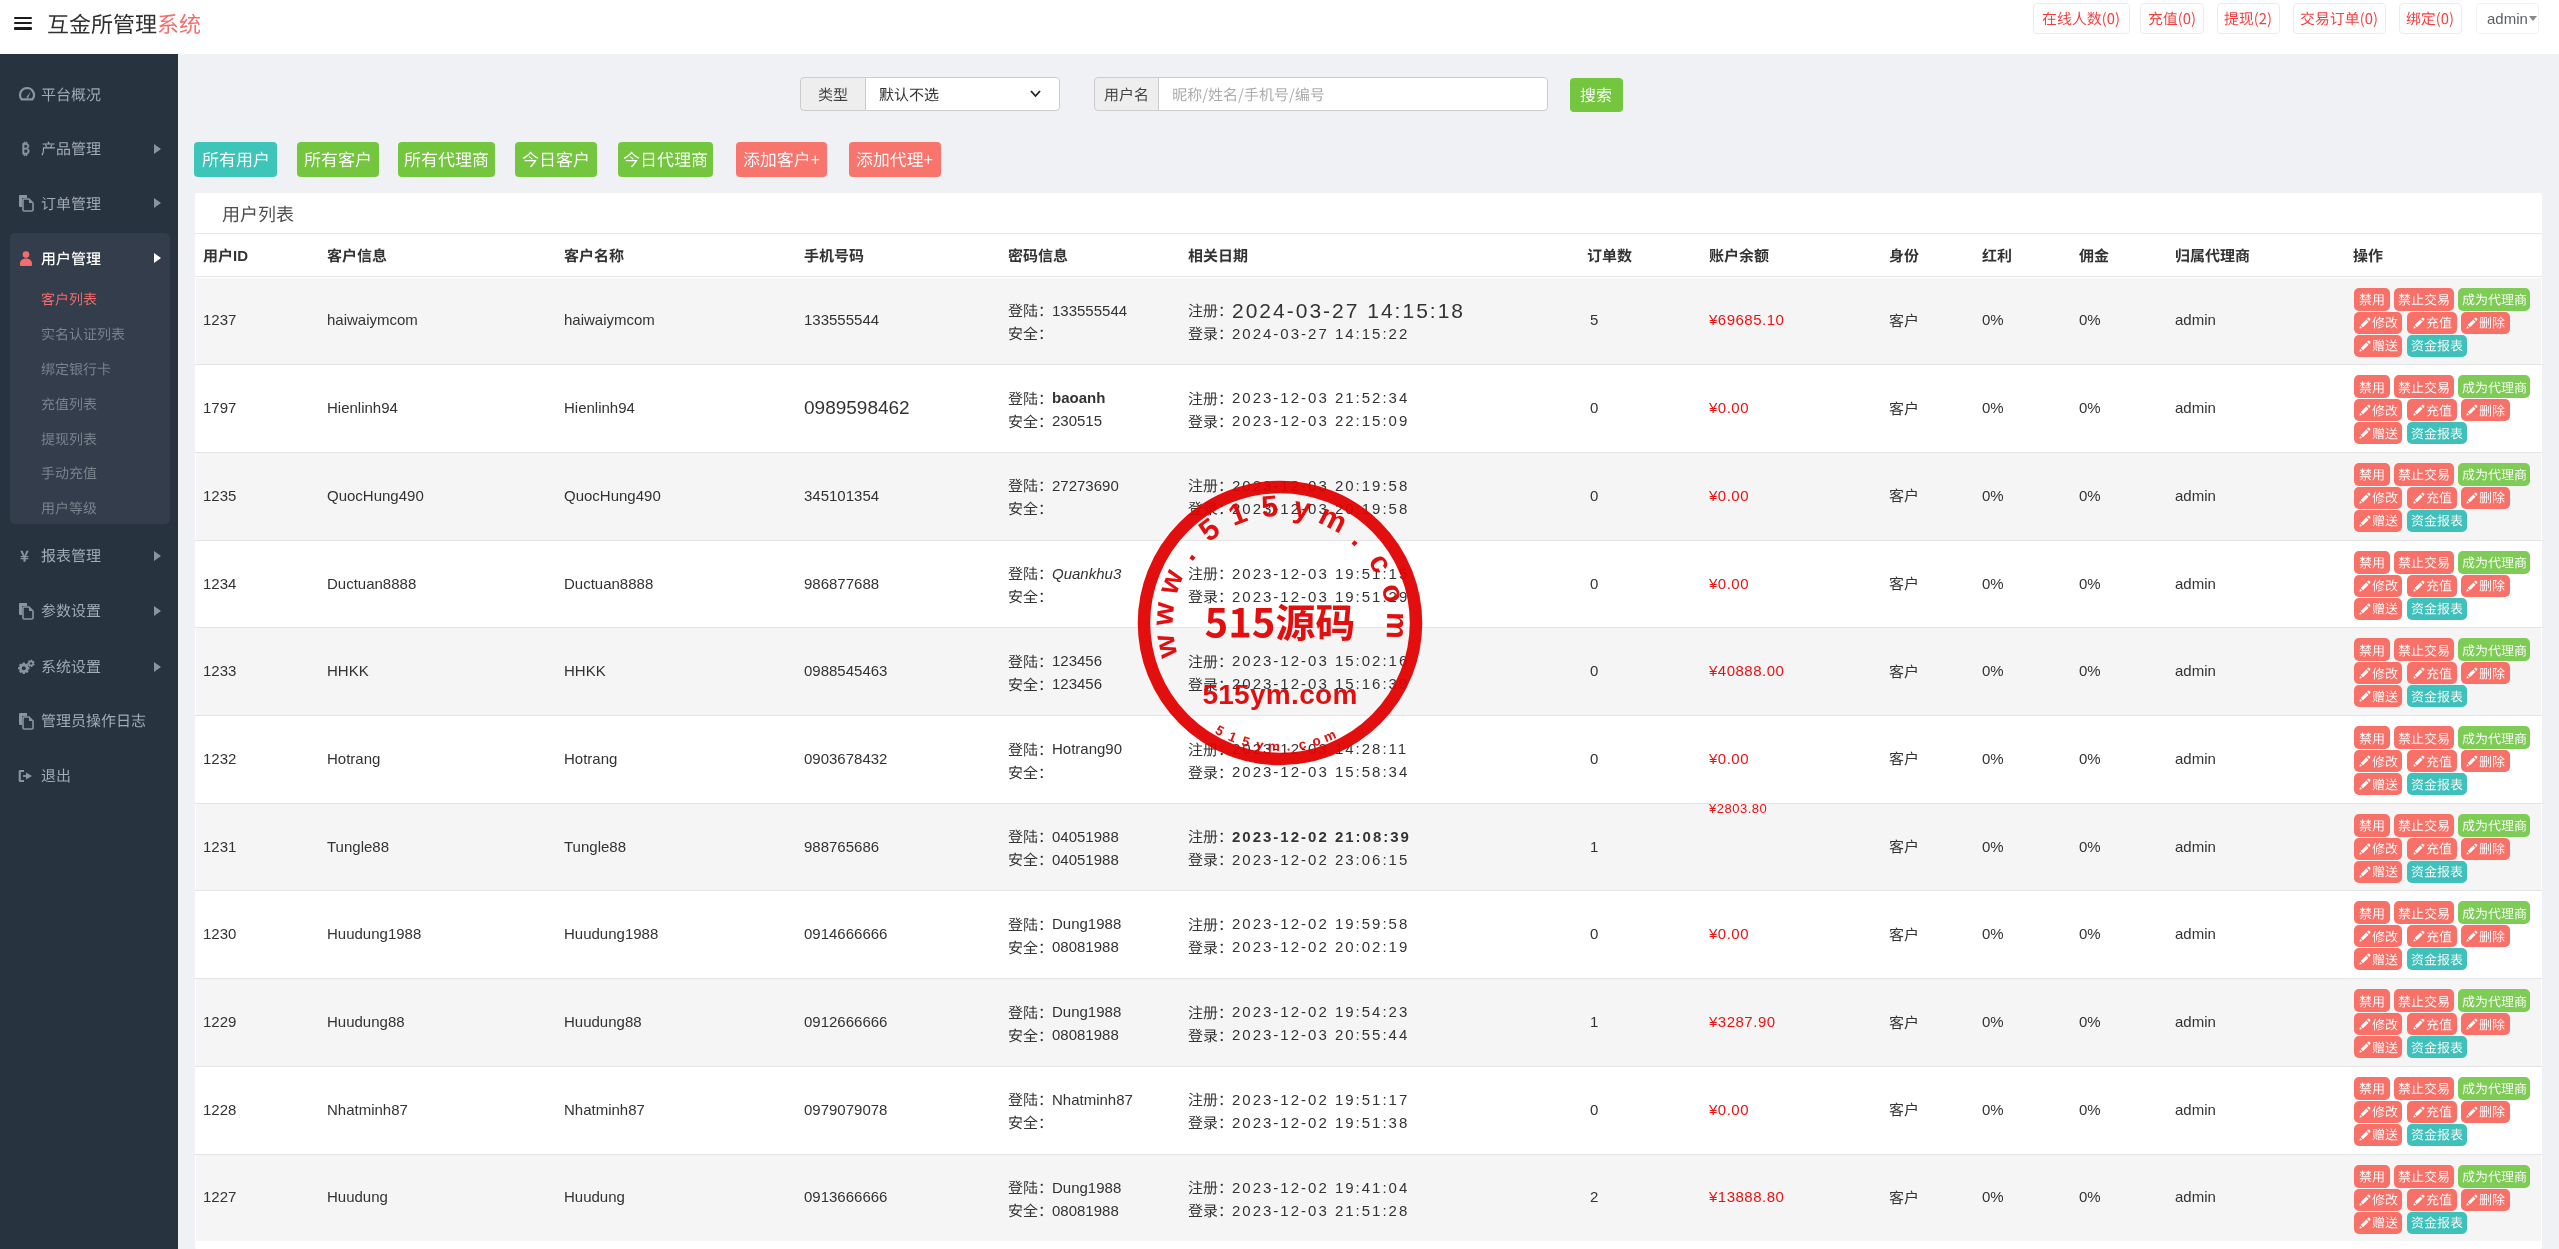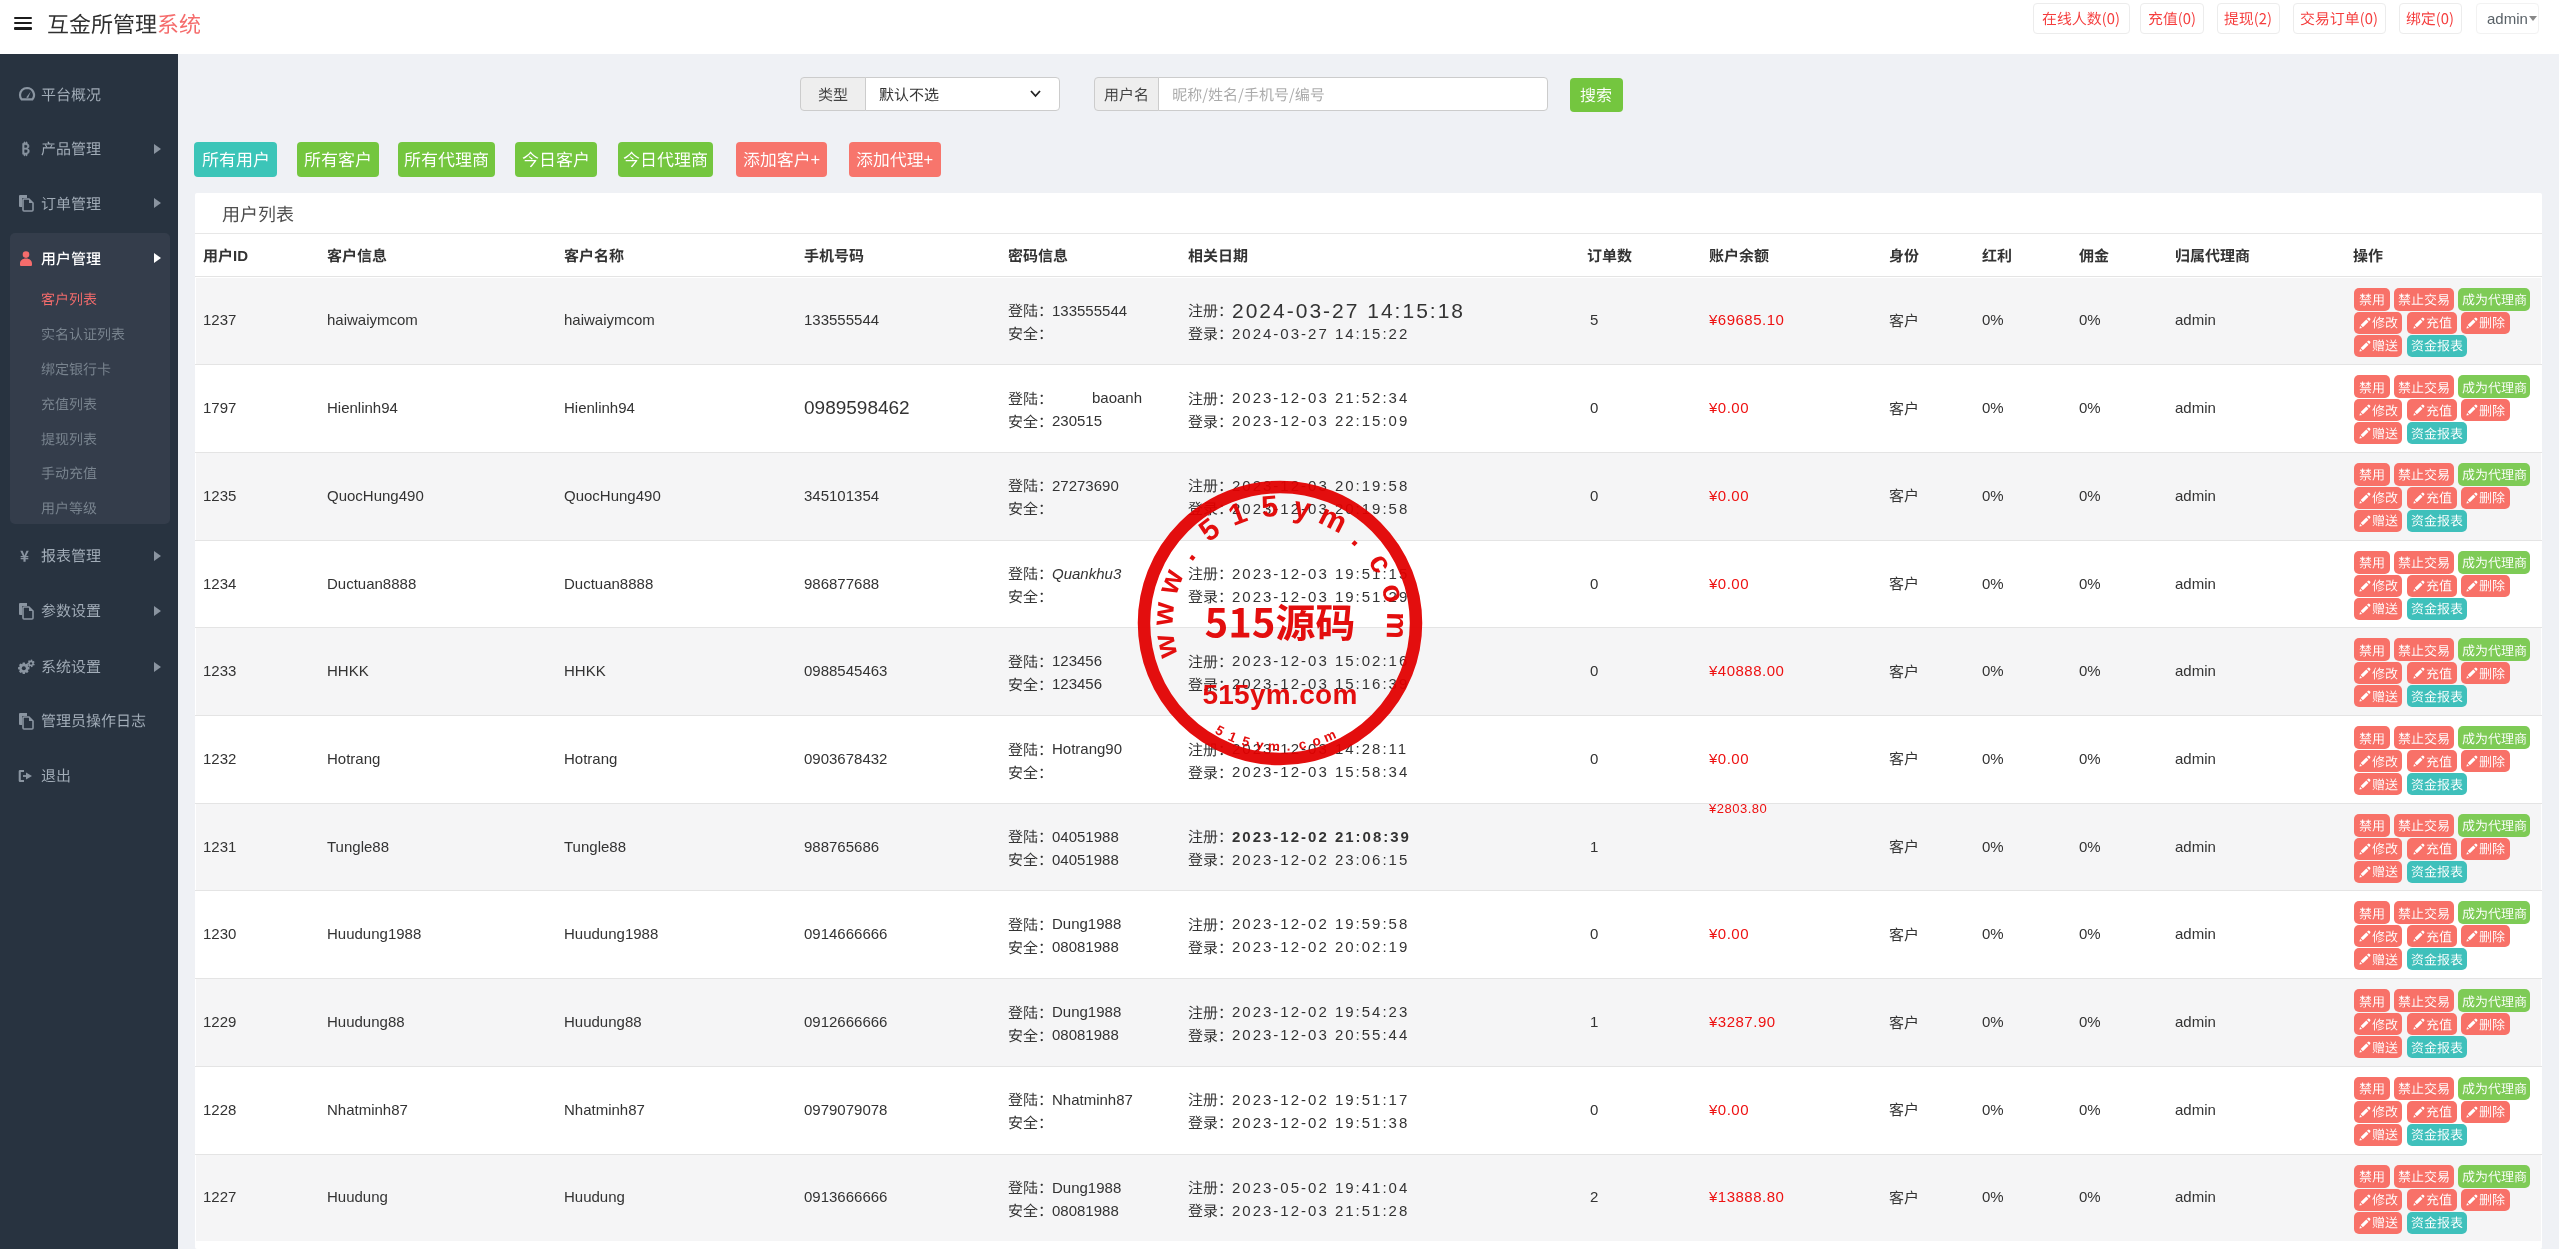--- a/index.html
+++ b/index.html
@@ -336,21 +336,21 @@
     <use href="#b_zjbb" fill="#fff"></use>
   </svg>
 <div class="a" style="left:195.0px;top:364.2px;width:2347.0px;height:1.0px;background:#e4e4e4;"></div>
 <div class="t" style="left:203.0px;top:393.1px;font-size:15px;color:#333;font-weight:400;line-height:30px;">1797</div>
 <div class="t" style="left:327.0px;top:393.1px;font-size:15px;color:#333;font-weight:400;line-height:30px;">Hienlinh94</div>
 <div class="t" style="left:564.0px;top:393.1px;font-size:15px;color:#333;font-weight:400;line-height:30px;">Hienlinh94</div>
 <div class="t" style="left:804.0px;top:393.1px;font-size:19px;color:#333;font-weight:400;line-height:30px;">0989598462</div>
 <svg class="s" style="left:1008.0px;top:390.7px" width="45" height="15" viewBox="0 -13.20 45.00 15">
     <use href="#lab_dl" fill="#333"></use>
   </svg>
-<div class="t" style="left:1052.0px;top:383.2px;font-size:15px;color:#333;font-weight:400;line-height:30px;margin-left:40px;">baoanh</div>
+<div class="t" style="left:1052.0px;top:383.2px;font-size:15px;color:#333;font-weight:700;line-height:30px;">baoanh</div>
 <svg class="s" style="left:1008.0px;top:413.7px" width="45" height="15" viewBox="0 -13.20 45.00 15">
     <use href="#lab_aq" fill="#333"></use>
   </svg>
 <div class="t" style="left:1052.0px;top:406.2px;font-size:15px;color:#333;font-weight:400;line-height:30px;">230515</div>
 <svg class="s" style="left:1188.0px;top:390.7px" width="45" height="15" viewBox="0 -13.20 45.00 15">
     <use href="#lab_zc" fill="#333"></use>
   </svg>
 <div class="t" style="left:1232.0px;top:383.2px;font-size:15px;color:#333;font-weight:400;line-height:30px;letter-spacing:2.0px;">2023-12-03 21:52:34</div>
 <svg class="s" style="left:1188.0px;top:413.7px" width="45" height="15" viewBox="0 -13.20 45.00 15">
     <use href="#lab_dlu" fill="#333"></use>
@@ -1002,21 +1002,21 @@
     <use href="#lab_dl" fill="#333"></use>
   </svg>
 <div class="t" style="left:1052.0px;top:1172.5px;font-size:15px;color:#333;font-weight:400;line-height:30px;">Dung1988</div>
 <svg class="s" style="left:1008.0px;top:1203.0px" width="45" height="15" viewBox="0 -13.20 45.00 15">
     <use href="#lab_aq" fill="#333"></use>
   </svg>
 <div class="t" style="left:1052.0px;top:1195.5px;font-size:15px;color:#333;font-weight:400;line-height:30px;">08081988</div>
 <svg class="s" style="left:1188.0px;top:1180.0px" width="45" height="15" viewBox="0 -13.20 45.00 15">
     <use href="#lab_zc" fill="#333"></use>
   </svg>
-<div class="t" style="left:1232.0px;top:1172.5px;font-size:15px;color:#333;font-weight:400;line-height:30px;letter-spacing:2.0px;">2023-05-02 19:41:04</div>
+<div class="t" style="left:1232.0px;top:1172.5px;font-size:15px;color:#333;font-weight:400;line-height:30px;letter-spacing:2.0px;">2023-12-02 19:41:04</div>
 <svg class="s" style="left:1188.0px;top:1203.0px" width="45" height="15" viewBox="0 -13.20 45.00 15">
     <use href="#lab_dlu" fill="#333"></use>
   </svg>
 <div class="t" style="left:1232.0px;top:1195.5px;font-size:15px;color:#333;font-weight:400;line-height:30px;letter-spacing:2.0px;">2023-12-03 21:51:28</div>
 <div class="t" style="left:1590.0px;top:1182.3px;font-size:15px;color:#333;font-weight:400;line-height:30px;">2</div>
 <div class="t" style="left:1709.0px;top:1182.3px;font-size:15px;color:#ee1111;font-weight:400;line-height:30px;letter-spacing:0.5px;">¥13888.80</div>
 <svg class="s" style="left:1889.0px;top:1189.8px" width="30" height="15" viewBox="0 -13.20 30.00 15">
     <use href="#kehu" fill="#333"></use>
   </svg>
 <div class="t" style="left:1982.0px;top:1182.3px;font-size:15px;color:#333;font-weight:400;line-height:30px;">0%</div>

